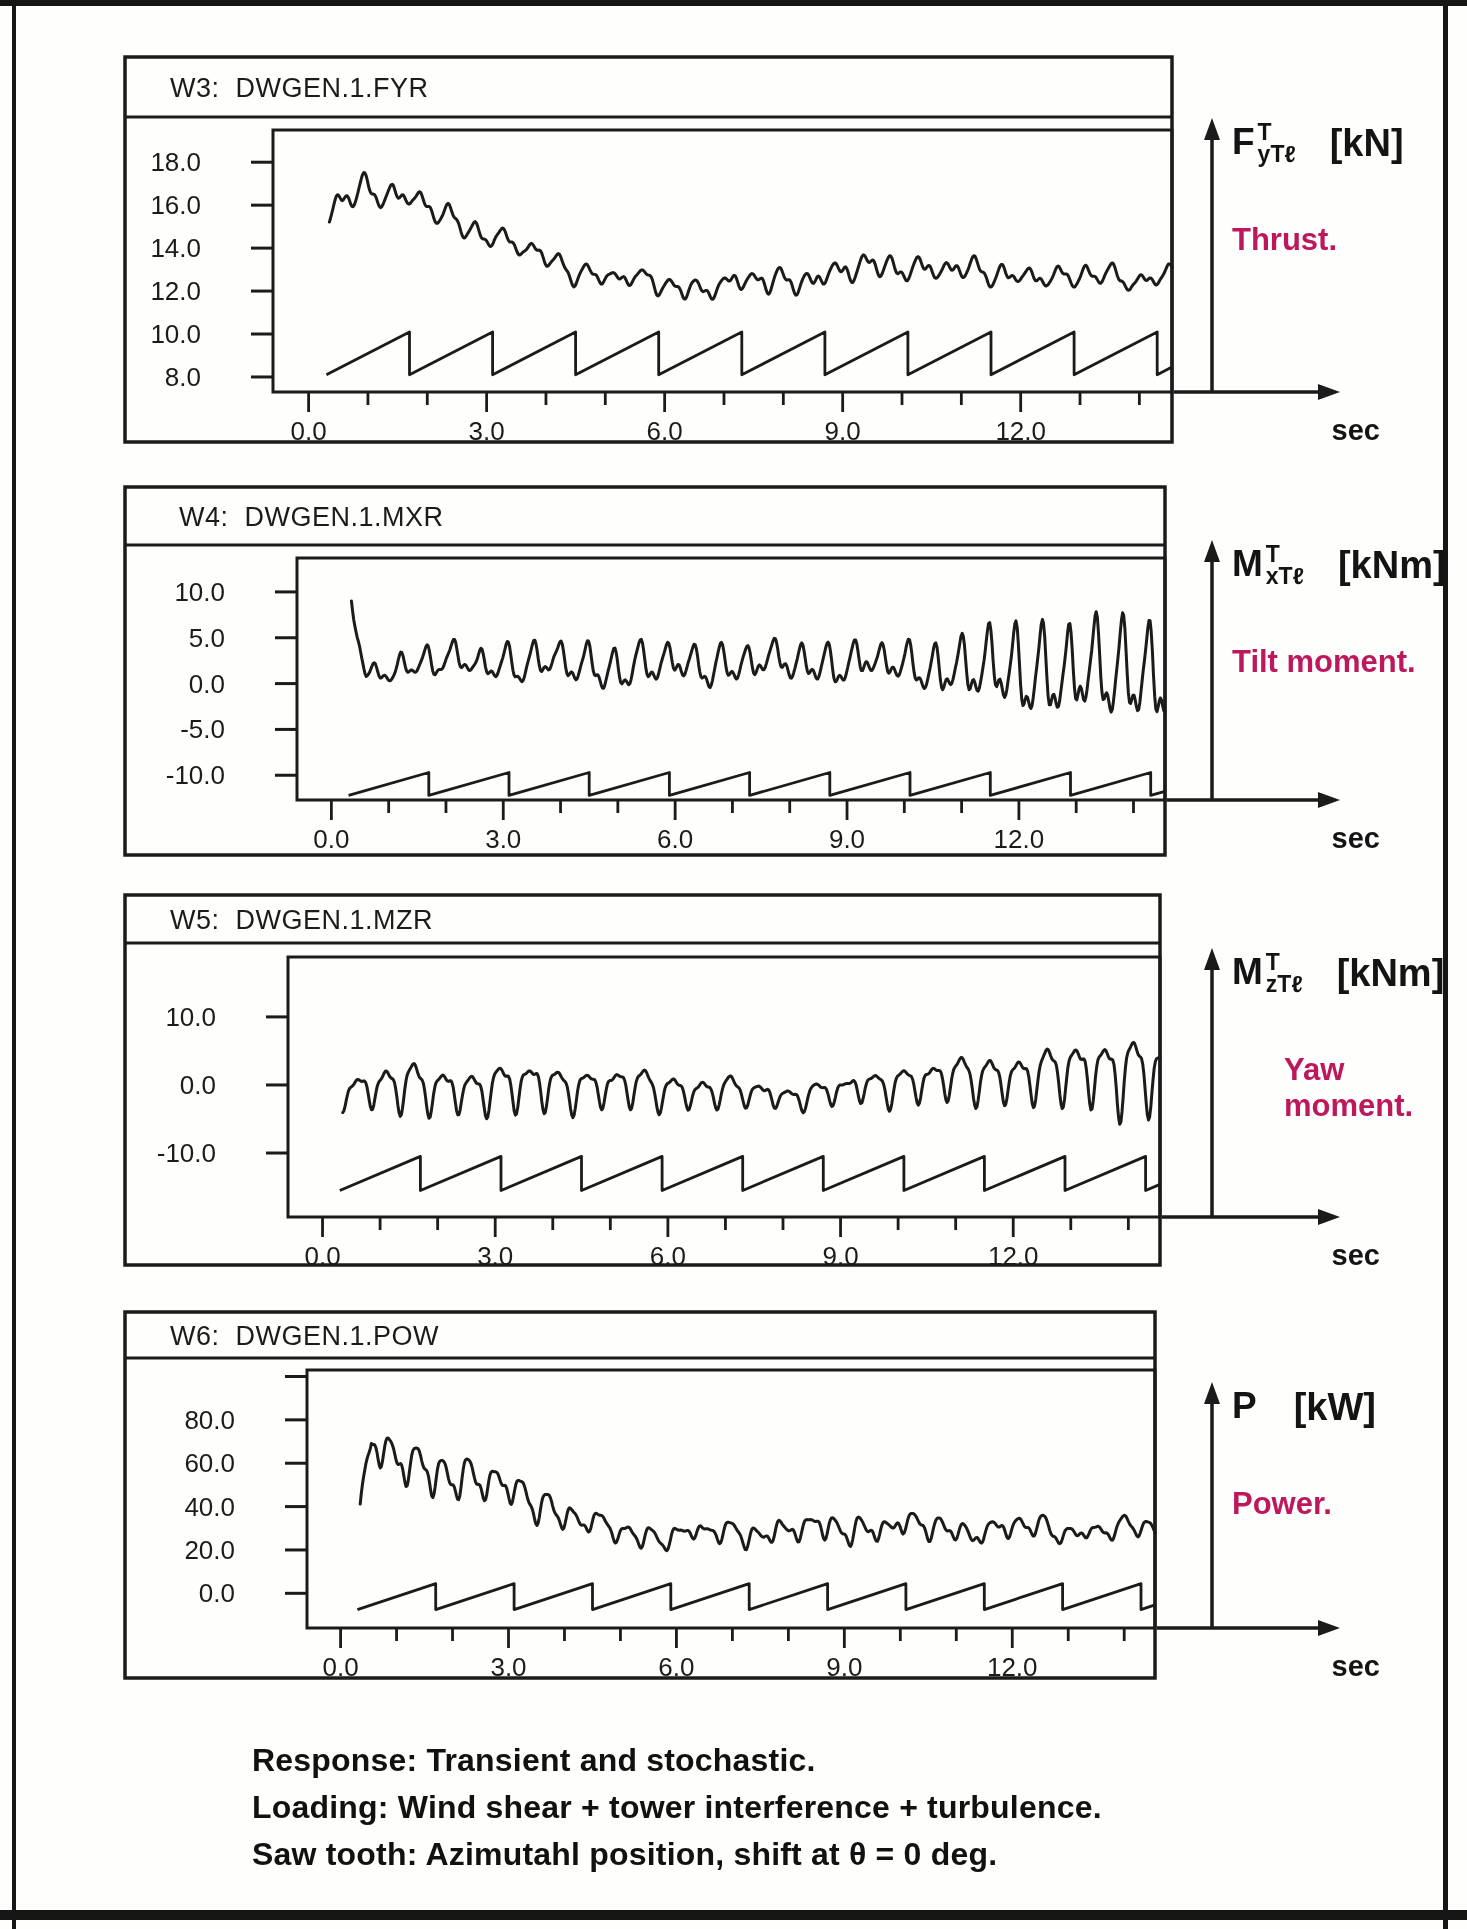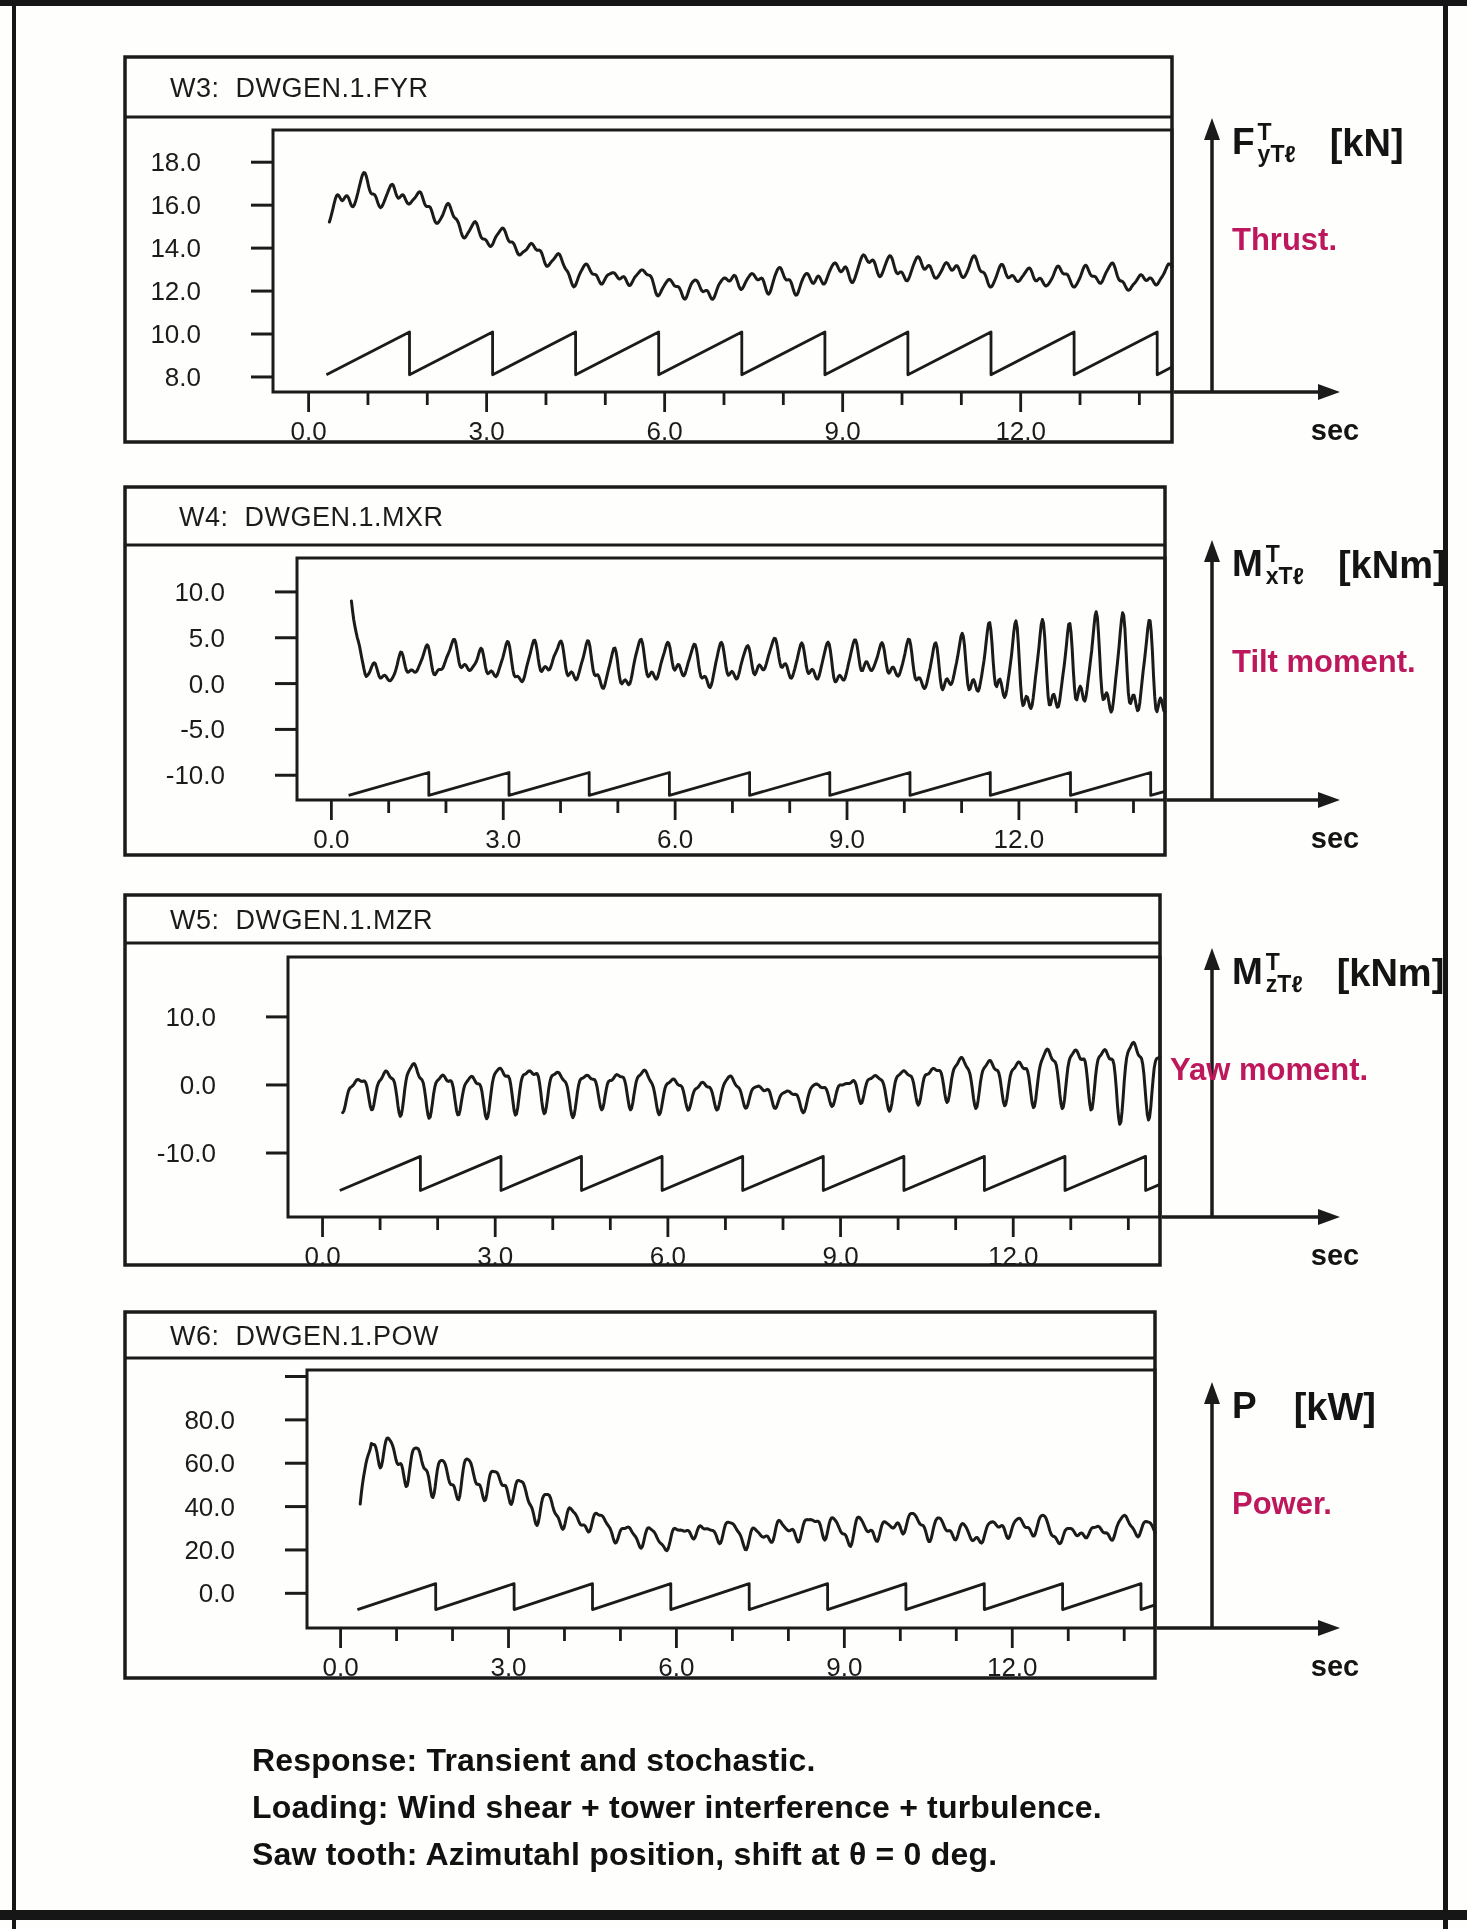--- a/index.html
+++ b/index.html
@@ -9,21 +9,21 @@
   #gfx{position:absolute;left:0;top:0;}
   .win-title{position:absolute;font-family:Liberation Sans, sans-serif;font-size:27px;
              font-weight:500;white-space:pre;letter-spacing:.5px;color:#1b1b1b;}
   .qty{position:absolute;display:flex;align-items:flex-start;color:#141414;}
   .qletter{font-size:37px;font-weight:700;line-height:40px;}
   .supsub{display:inline-flex;flex-direction:column;margin-left:3px;}
   .qsup{font-size:23px;font-weight:700;line-height:21px;}
   .qsub{font-size:23px;font-weight:700;line-height:23px;}
   .qunit{font-size:38px;font-weight:700;margin-left:34px;line-height:42px;}
   .qname{position:absolute;font-size:31px;font-weight:700;color:#be185d;}
-  .sec{position:absolute;width:90px;text-align:center;font-size:29px;font-weight:700;color:#141414;}
+  .sec{position:absolute;width:90px;text-align:right;font-size:29px;font-weight:700;color:#141414;}
   .caption{position:absolute;left:252px;top:1737px;font-size:32px;font-weight:700;
            line-height:47px;letter-spacing:.2px;color:#111;}
   .svgt{font-family:"Liberation Sans",sans-serif;fill:#1b1b1b;}
 </style>
 </head>
 <body>
 
 <div class="page">
 
   <div class="pborder" style="left:0;top:0;width:1467px;height:6px;"></div>
@@ -217,21 +217,21 @@
   <div class="sec" style="left: 1290px; top: 822px;">sec</div>
 
   <div class="qty" style="left: 1232px; top: 952px;">
     <span class="qletter">M</span>
     <span class="supsub">
       <span class="qsup">T</span>
       <span class="qsub">zTℓ</span>
     </span>
     <span class="qunit">[kNm]</span>
   </div>
-  <div class="qname" style="left: 1170px; top: 1052px;">Yaw moment.</div>
+  <div class="qname" style="left: 1284px; top: 1052px;">Yaw moment.</div>
   <div class="sec" style="left: 1290px; top: 1239px;">sec</div>
 
   <div class="qty" style="left: 1232px; top: 1386px;">
     <span class="qletter">P</span>
     <span class="supsub">
       <span class="qsup"></span>
       <span class="qsub"></span>
     </span>
     <span class="qunit">[kW]</span>
   </div>

